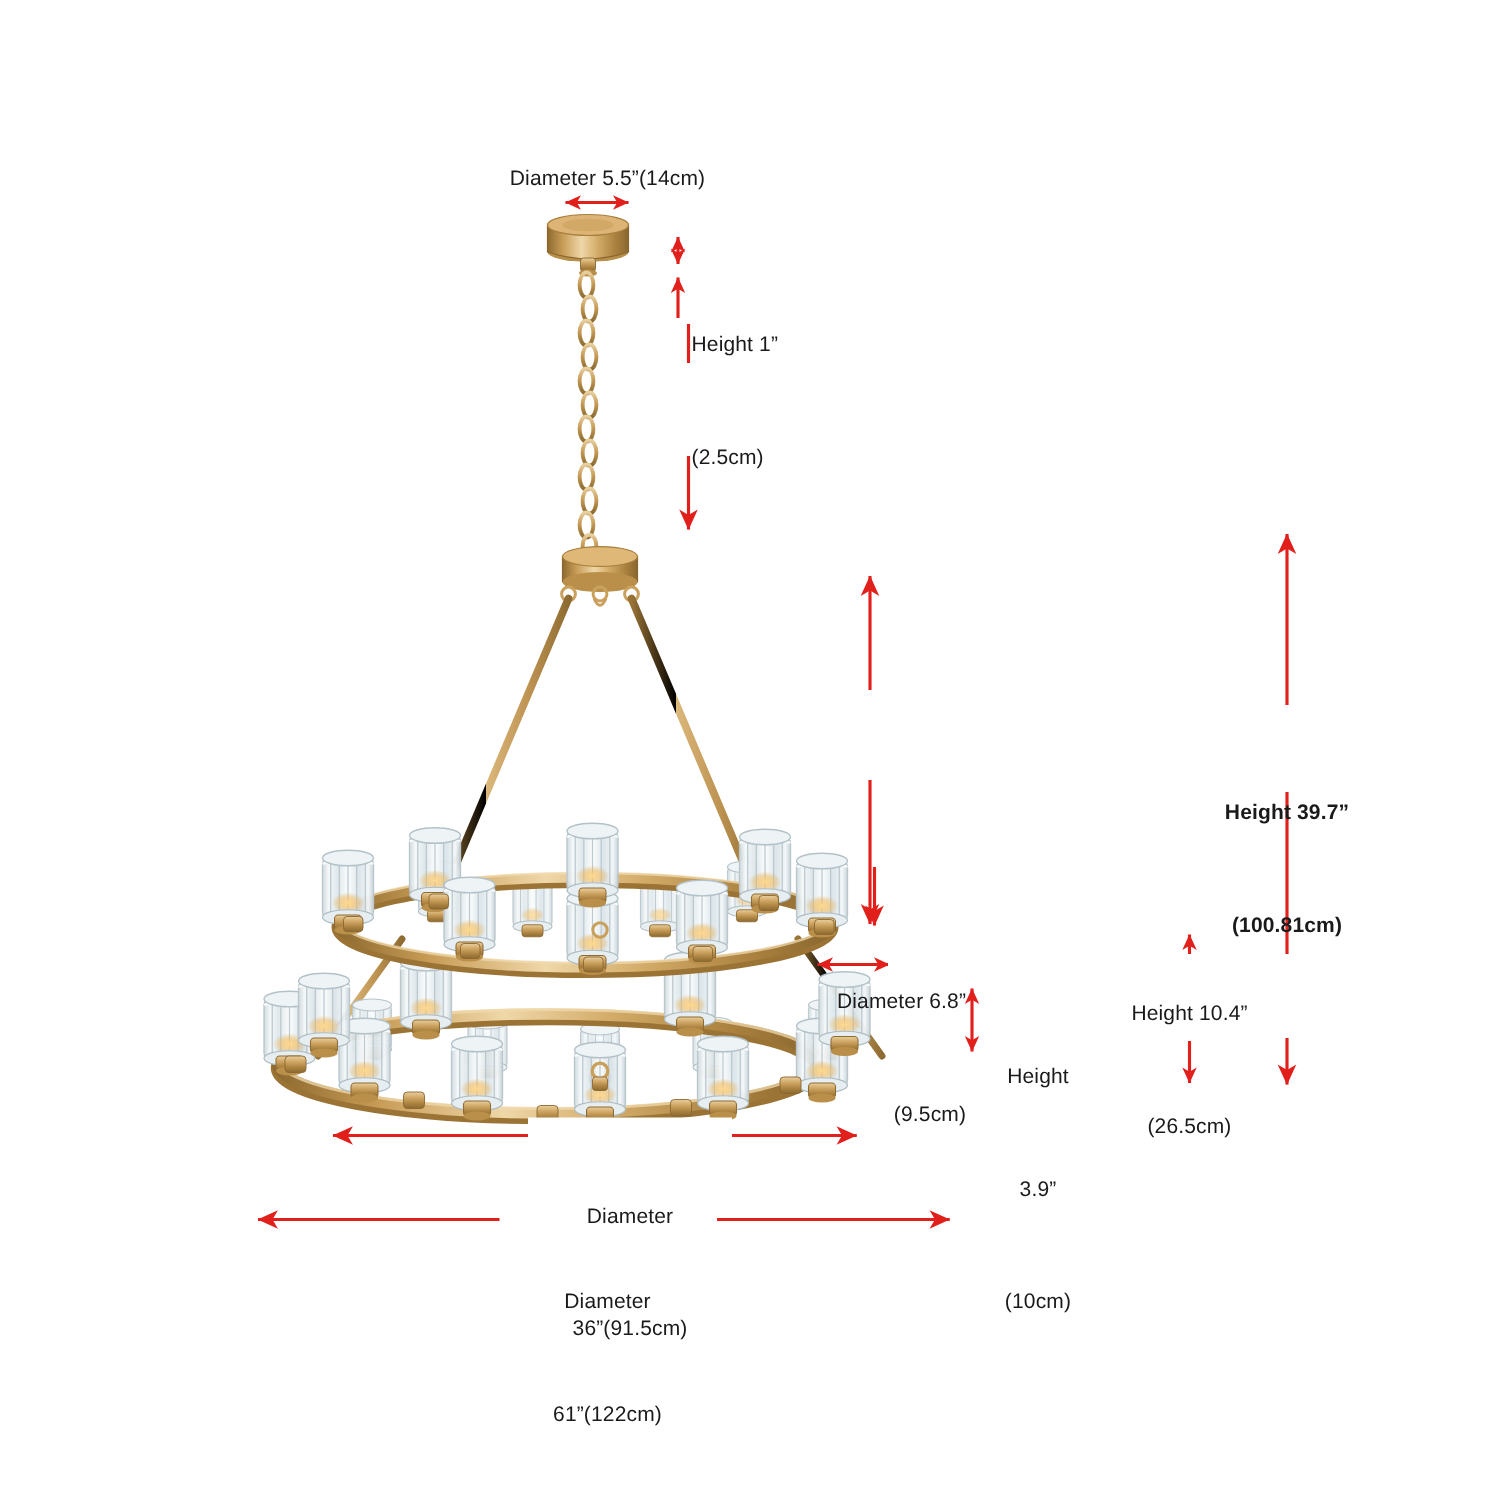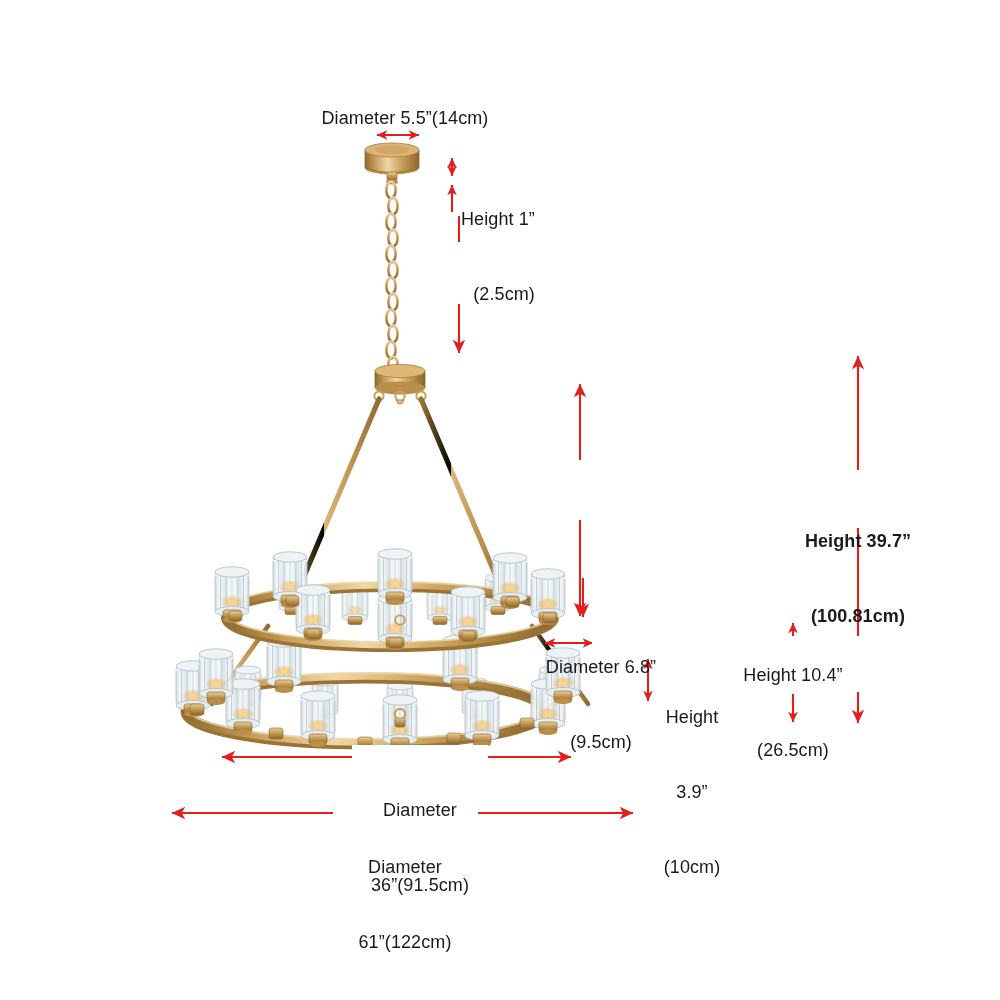--- a/index.html
+++ b/index.html
@@ -8,21 +8,21 @@
     width:1000px;height:1000px;overflow:hidden;
     font-family:"Liberation Sans","DejaVu Sans",sans-serif;
     -webkit-font-smoothing:antialiased;
   }
   #stage{position:relative;width:1000px;height:1000px;background:#fff;}
   #art{position:absolute;left:0;top:0;width:1000px;height:1000px;}
 
   .lbl{
     position:absolute;
     color:#1a1a1a;
-    font-size:18px;
+    font-size:14px;
     line-height:25px;
     white-space:pre;
     letter-spacing:0.1px;
   }
   .lbl.c{text-align:center;transform:translateX(-50%);}
   .lbl.l{text-align:left;}
 </style>
 </head>
 <body>
 
@@ -275,30 +275,30 @@
       <rect x="415" y="242" width="100" height="62"></rect>
       <rect x="524" y="460" width="142" height="58"></rect>
       <rect x="733" y="470" width="250" height="58"></rect>
       <rect x="714" y="636" width="160" height="56"></rect>
       <rect x="592" y="596" width="160" height="52"></rect>
     </g>
   </svg>
 
   <div class="lbl c" style="left:405px; top:106px;">Diameter 5.5”(14cm)</div>
 
-  <div class="lbl l" style="left:461px; top:157px;text-align:right;">
+  <div class="lbl l" style="left:461px; top:167px;">
     <div>Height 1”</div>
     <div>(2.5cm)</div>
   </div>
 
 
 
   <div class="lbl c" style="left:601px; top:605px;">
     <div>Diameter 6.8”</div>
-    <div style="text-align:center;">(9.5cm)</div>
+    <div style="text-align:right;">(9.5cm)</div>
   </div>
 
   <div class="lbl c" style="left:692px; top:655px;">
     <div>Height</div>
     <div>3.9”</div>
     <div>(10cm)</div>
   </div>
 
   <div class="lbl c" style="left:858px; top:479px;font-weight:bold;">
     <div>Height 39.7”</div>

